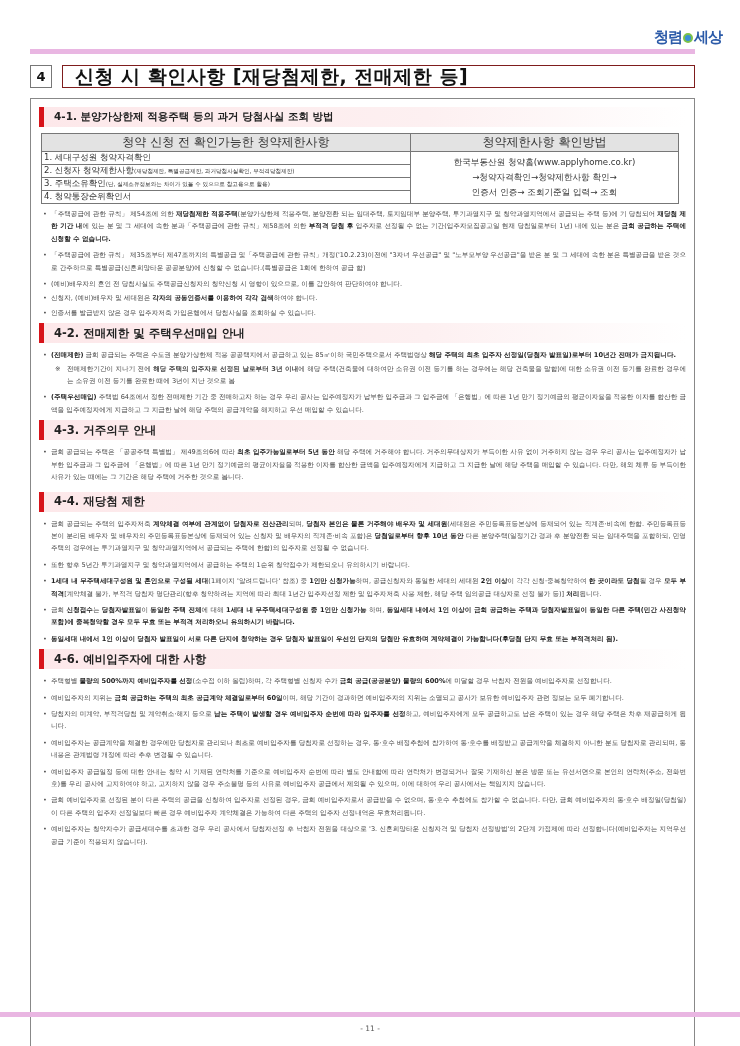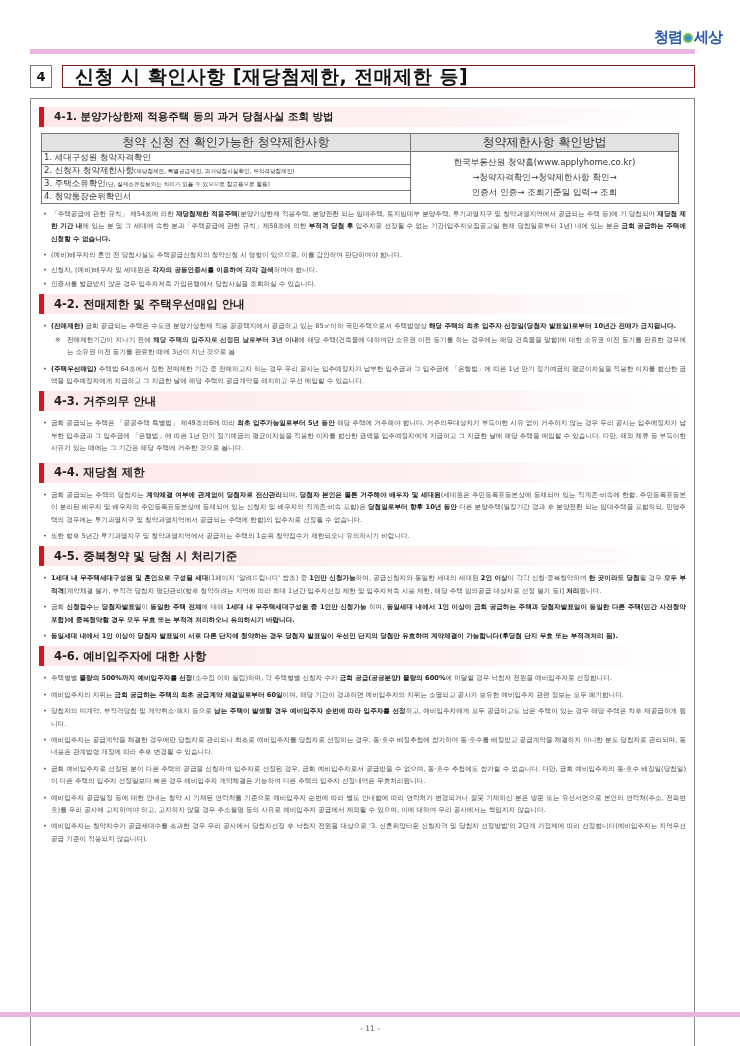--- a/index.html
+++ b/index.html
@@ -78,20 +78,21 @@
       <td><span>3. 주택소유확인</span><small>(단, 실제소유정보와는 차이가 있을 수 있으므로 참고용으로 활용)</small></td>
     </tr>
     <tr>
       <td><span>4. 청약통장순위확인서</span></td>
     </tr>
   </tbody>
     </table>
 
   <ul class="bl">
     <li><span>「주택공급에 관한 규칙」 제54조에 의한 </span><b>재당첨제한 적용주택</b><span>(분양가상한제 적용주택, 분양전환 되는 임대주택, 토지임대부 분양주택, 투기과열지구 및 청약과열지역에서 공급되는 주택 등)에 기 당첨되어 </span><b>재당첨 제한 기간 내</b><span>에 있는 분 및 그 세대에 속한 분과「주택공급에 관한 규칙」제58조에 의한 </span><b>부적격 당첨 후</b><span> 입주자로 선정될 수 없는 기간(입주자모집공고일 현재 당첨일로부터 1년) 내에 있는 분은 </span><b>금회 공급하는 주택에 신청할 수 없습니다.</b></li>
+    <li><span>「주택공급에 관한 규칙」 제35조부터 제47조까지의 특별공급 및「주택공급에 관한 규칙」개정('10.2.23)이전에 "3자녀 우선공급" 및 "노부모부양 우선공급"을 받은 분 및 그 세대에 속한 분은 특별공급을 받은 것으로 간주하므로 특별공급(신혼희망타운 공공분양)에 신청할 수 없습니다.(특별공급은 1회에 한하여 공급 함)</span></li>
     <li style="margin-bottom:2px"><span>(예비)배우자의 혼인 전 당첨사실도 주택공급신청자의 청약신청 시 영향이 있으므로, 이를 감안하여 판단하여야 합니다.</span></li>
     <li style="margin-bottom:2px"><span>신청자, (예비)배우자 및 세대원은 </span><b>각자의 공동인증서를 이용하여 각각 검색</b><span>하여야 합니다.</span></li>
     <li><span>인증서를 발급받지 않은 경우 입주자저축 가입은행에서 당첨사실을 조회하실 수 있습니다.</span></li>
   </ul>
 
   <div class="sub-head">
     <span class="bar"></span>
     <span class="t">4-2. 전매제한 및 주택우선매입 안내</span>
   </div>
   <ul class="bl">
@@ -108,43 +109,39 @@
   </div>
   <ul class="bl">
     <li><span>금회 공급되는 주택은 「공공주택 특별법」 제49조의6에 따라 </span><b>최초 입주가능일로부터 5년 동안</b><span> 해당 주택에 거주해야 합니다. 거주의무대상자가 부득이한 사유 없이 거주하지 않는 경우 우리 공사는 입주예정자가 납부한 입주금과 그 입주금에 「은행법」에 따른 1년 만기 정기예금의 평균이자율을 적용한 이자를 합산한 금액을 입주예정자에게 지급하고 그 지급한 날에 해당 주택을 매입할 수 있습니다. 다만, 해외 체류 등 부득이한 사유가 있는 때에는 그 기간은 해당 주택에 거주한 것으로 봅니다.</span></li>
   </ul>
 
   <div class="sub-head" style="margin-top:8px">
     <span class="bar"></span>
     <span class="t">4-4. 재당첨 제한</span>
   </div>
   <ul class="bl">
-    <li><span>금회 공급되는 주택의 당첨자는 </span><b>계약체결 여부에 관계없이 당첨자로 전산관리</b><span>되며, </span><b>당첨자 본인은 물론 거주해야 배우자 및 세대원</b><span>(세대원은 주민등록표등본상에 등재되어 있는 직계존·비속에 한함. 주민등록표등본이 분리된 배우자 및 배우자의 주민등록표등본상에 등재되어 있는 신청자 및 배우자의 직계존·비속 포함)은 </span><b>당첨일로부터 향후 10년 동안</b><span> 다른 분양주택(일정기간 경과 후 분양전환 되는 임대주택을 포함하되, 민영주택의 경우에는 투기과열지구 및 청약과열지역에서 공급되는 주택에 한함)의 입주자로 선정될 수 없습니다.</span></li>
+    <li><span>금회 공급되는 주택의 입주자저축 </span><b>계약체결 여부에 관계없이 당첨자로 전산관리</b><span>되며, </span><b>당첨자 본인은 물론 거주해야 배우자 및 세대원</b><span>(세대원은 주민등록표등본상에 등재되어 있는 직계존·비속에 한함. 주민등록표등본이 분리된 배우자 및 배우자의 주민등록표등본상에 등재되어 있는 신청자 및 배우자의 직계존·비속 포함)은 </span><b>당첨일로부터 향후 10년 동안</b><span> 다른 분양주택(일정기간 경과 후 분양전환 되는 임대주택을 포함하되, 민영주택의 경우에는 투기과열지구 및 청약과열지역에서 공급되는 주택에 한함)의 입주자로 선정될 수 없습니다.</span></li>
     <li><span>또한 향후 5년간 투기과열지구 및 청약과열지역에서 공급하는 주택의 1순위 청약접수가 제한되오니 유의하시기 바랍니다.</span></li>
   </ul>
 
-  <div class="sub-head">
-    <span class="bar"></span>
-    <span class="t">4-5. 중복청약 및 당첨 시 처리기준</span>
-  </div>
   <ul class="bl">
     <li><b>1세대 내 무주택세대구성원 및 혼인으로 구성될 세대</b><span>(1페이지 '알려드립니다' 참조) 중 </span><b>1인만 신청가능</b><span>하며, 공급신청자와 동일한 세대의 세대원 </span><b>2인 이상</b><span>이 각각 신청·중복청약하여 </span><b>한 곳이라도 당첨</b><span>될 경우 </span><b>모두 부적격</b><span>[계약체결 불가, 부적격 당첨자 명단관리(향후 청약하려는 지역에 따라 최대 1년간 입주자선정 제한 및 입주자저축 사용 제한, 해당 주택 임의공급 대상자로 선정 불가 등)] </span><b>처리</b><span>됩니다.</span></li>
     <li><span>금회 </span><b>신청접수</b><span>는 </span><b>당첨자발표일</b><span>이 </span><b>동일한 주택 전체</b><span>에 대해 </span><b>1세대 내 무주택세대구성원 중 1인만 신청가능</b><span> 하며, </span><b>동일세대 내에서 1인 이상이 금회 공급하는 주택과 당첨자발표일이 동일한 다른 주택(민간 사전청약 포함)에 중복청약할 경우 모두 무효 또는 부적격 처리하오니 유의하시기 바랍니다.</b></li>
     <li><b>동일세대 내에서 1인 이상이 당첨자 발표일이 서로 다른 단지에 청약하는 경우 당첨자 발표일이 우선인 단지의 당첨만 유효하며 계약체결이 가능합니다(후당첨 단지 무효 또는 부적격처리 됨).</b></li>
   </ul>
 
   <div class="sub-head">
     <span class="bar"></span>
     <span class="t">4-6. 예비입주자에 대한 사항</span>
   </div>
   <ul class="bl">
     <li><span>주택형별 </span><b>물량의 500%까지 예비입주자를 선정</b><span>(소수점 이하 올림)하며, 각 주택형별 신청자 수가 </span><b>금회 공급(공공분양) 물량의 600%</b><span>에 미달할 경우 낙첨자 전원을 예비입주자로 선정합니다.</span></li>
     <li><span>예비입주자의 지위는 </span><b>금회 공급하는 주택의 최초 공급계약 체결일로부터 60일</b><span>이며, 해당 기간이 경과하면 예비입주자의 지위는 소멸되고 공사가 보유한 예비입주자 관련 정보는 모두 폐기합니다.</span></li>
     <li><span>당첨자의 미계약, 부적격당첨 및 계약취소·해지 등으로 </span><b>남는 주택이 발생할 경우 예비입주자 순번에 따라 입주자를 선정</b><span>하고, 예비입주자에게 모두 공급하고도 남은 주택이 있는 경우 해당 주택은 차후 재공급하게 됩니다.</span></li>
     <li><span>예비입주자는 공급계약을 체결한 경우에만 당첨자로 관리되나 최초로 예비입주자를 당첨자로 선정하는 경우, 동·호수 배정추첨에 참가하여 동·호수를 배정받고 공급계약을 체결하지 아니한 분도 당첨자로 관리되며, 동 내용은 관계법령 개정에 따라 추후 변경될 수 있습니다.</span></li>
+    <li><span>예비입주자 공급일정 등에 대한 안내는 청약 시 기재된 연락처를 기준으로 예비입주자 순번에 따라 별도 안내함에 따라 연락처가 변경되거나 잘못 기재하신 분은 방문 또는 유선서면으로 본인의 연락처(주소, 전화번호)를 우리 공사에 고지하여야 하고, 고지하지 않을 경우 주소불명 등의 사유로 예비입주자 공급에서 제외될 수 있으며, 이에 대하여 우리 공사에서는 책임지지 않습니다.</span></li>
     <li><span>금회 예비입주자로 선정된 분이 다른 주택의 공급을 신청하여 입주자로 선정된 경우, 금회 예비입주자로서 공급받을 수 없으며, 동·호수 추첨에도 참가할 수 없습니다. 다만, 금회 예비입주자의 동·호수 배정일(당첨일)이 다른 주택의 입주자 선정일보다 빠른 경우 예비입주자 계약체결은 가능하여 다른 주택의 입주자 선정내역은 무효처리됩니다.</span></li>
-    <li><span>예비입주자 공급일정 등에 대한 안내는 청약 시 기재된 연락처를 기준으로 예비입주자 순번에 따라 별도 안내함에 따라 연락처가 변경되거나 잘못 기재하신 분은 방문 또는 유선서면으로 본인의 연락처(주소, 전화번호)를 우리 공사에 고지하여야 하고, 고지하지 않을 경우 주소불명 등의 사유로 예비입주자 공급에서 제외될 수 있으며, 이에 대하여 우리 공사에서는 책임지지 않습니다.</span></li>
     <li><span>예비입주자는 청약자수가 공급세대수를 초과한 경우 우리 공사에서 당첨자선정 후 낙첨자 전원을 대상으로 '3. 신혼희망타운 신청자격 및 당첨자 선정방법'의 2단계 가점제에 따라 선정합니다(예비입주자는 지역우선공급 기준이 적용되지 않습니다).</span></li>
   </ul>
 </div>
 
 <div class="bottom-rule"></div>
 <div class="pageno">- 11 -</div>
 
 </body></html>

